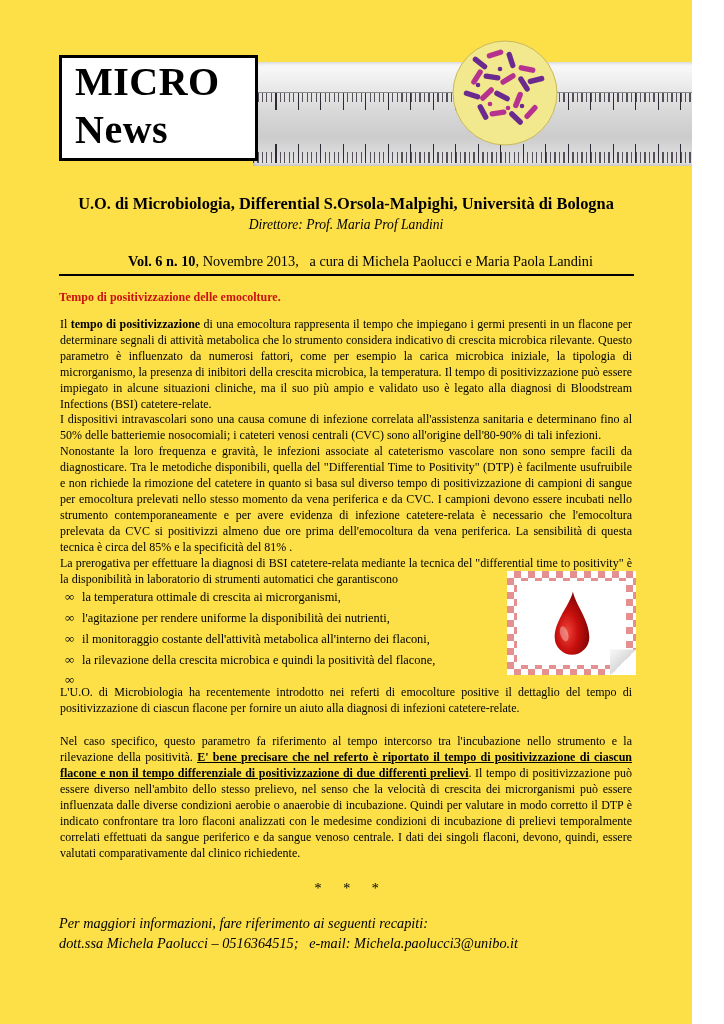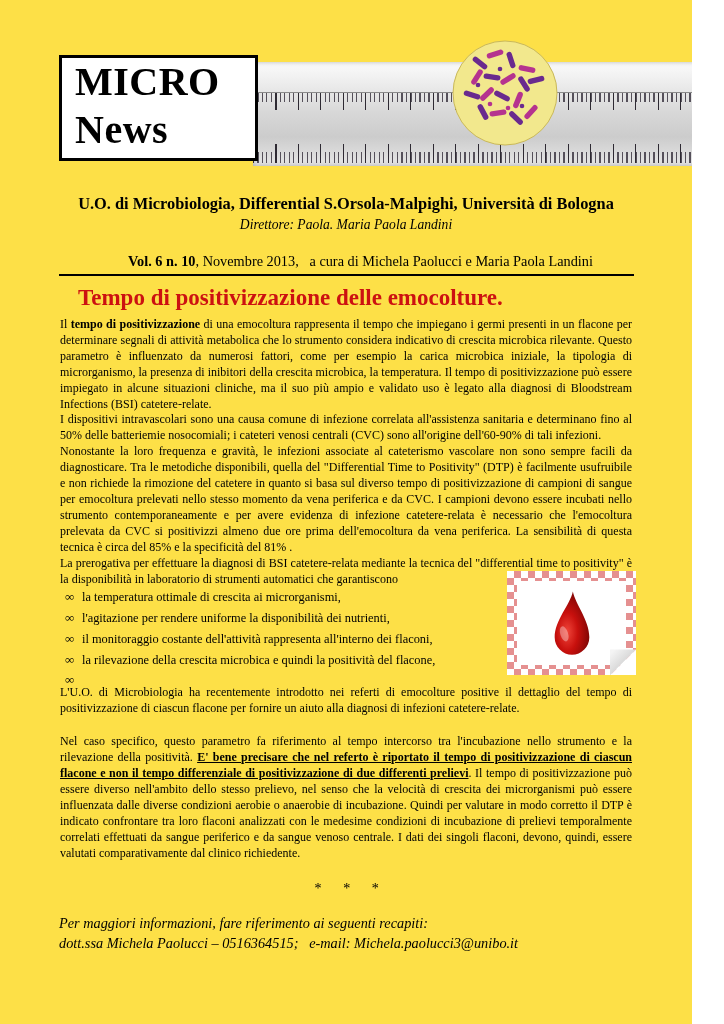--- a/index.html
+++ b/index.html
@@ -38,21 +38,21 @@
   .logo-line { font-size:40px; font-weight:bold; line-height:48px; letter-spacing:.5px; }
 
   
   .org   { text-align:center; font-weight:bold; font-size:16.4px; margin-top:16px; line-height:20px; }
   .director { text-align:center; font-style:italic; font-size:13.6px; margin-top:2px; line-height:17px; }
   .vol   { text-align:center; font-size:14.3px; margin-top:19px; line-height:18px;padding-left:29px; }
   .pre   { white-space:pre; }
   .rule  { margin:4px 58px 0 59px; border-top:2px solid #000; height:0; }
 
   
-  .title { color:#cc1111; font-size:23px; font-weight:bold; margin:11px 60px 0 78px; line-height:21px; }
+  .title { color:#cc1111; font-size:12px; font-weight:bold; margin:11px 60px 0 59px; line-height:21px; }
   .para  { margin:0 60px; font-size:12px; line-height:15.9px; text-align:justify; }
   .body-block { margin-top:9px; }
   .u { text-decoration:underline; }
 
   .list-region { position:relative; margin-top:3px; }
   .bullets { list-style:none; margin:0 60px 0 59px; }
   .bullet-item { position:relative; font-size:12.4px; line-height:15.9px; padding-left:23px; margin-bottom:4.8px; }
   .bullet { position:absolute; left:6px; top:-1px; font-size:13px; }
 
   .p-after { margin-top:17px; }
@@ -123,29 +123,29 @@
       </g>
     </svg>
 
     <div class="logo-box">
       <div class="logo-line">MICRO</div>
       <div class="logo-line">News</div>
     </div>
   </div>
 
   <div class="org">U.O. di Microbiologia, Differential S.Orsola-Malpighi, Università di Bologna</div>
-  <div class="director">Direttore: Paola. Maria Paola Landini</div>
+  <div class="director">Direttore: Prof. Maria Prof Landini</div>
   <div class="vol"><b class="pre">Vol. 6 n. 10</b><span class="pre">, Novembre 2013,   a cura di Michela Paolucci e Maria Paola Landini</span></div>
   <div class="rule"></div>
 
   <h1 class="title">Tempo di positivizzazione delle emocolture.</h1>
 
   <div class="body-block">
     <p class="para"><span>Il </span><b>tempo di positivizzazione</b><span> di una emocoltura rappresenta il tempo che impiegano i germi presenti in un flacone per determinare  segnali di attività metabolica che lo strumento considera indicativo di crescita microbica rilevante. Questo parametro è influenzato da numerosi fattori, come per esempio la carica microbica iniziale, la tipologia di microrganismo, la presenza di inibitori della crescita microbica, la temperatura. Il tempo di positivizzazione può essere impiegato in alcune situazioni cliniche, ma il suo più ampio e validato uso è legato alla diagnosi di Bloodstream Infections (BSI) catetere-relate.</span></p>
-    <p class="para">I dispositivi intravascolari sono una causa comune di infezione correlata all'assistenza sanitaria e determinano fino al 50% delle batteriemie nosocomiali; i cateteri venosi centrali (CVC) sono all'origine dell'60-90% di tali infezioni.</p>
+    <p class="para">I dispositivi intravascolari sono una causa comune di infezione correlata all'assistenza sanitaria e determinano fino al 50% delle batteriemie nosocomiali; i cateteri venosi centrali (CVC) sono all'origine dell'80-90% di tali infezioni.</p>
     <p class="para">Nonostante la loro frequenza e gravità, le infezioni associate al cateterismo vascolare non sono sempre facili da diagnosticare. Tra le metodiche disponibili, quella del "Differential Time to Positivity" (DTP) è facilmente usufruibile e non richiede la rimozione del catetere in quanto si basa sul diverso tempo di positivizzazione di campioni di sangue per emocoltura prelevati nello stesso momento da vena periferica e da CVC. I campioni devono essere incubati nello strumento contemporaneamente e per avere evidenza di infezione catetere-relata è necessario che l'emocoltura prelevata da CVC si positivizzi almeno due ore prima dell'emocoltura da vena periferica. La sensibilità di questa tecnica è circa del 85% e la specificità del 81% .</p>
     <p class="para">La prerogativa per effettuare la diagnosi di BSI catetere-relata mediante la tecnica del "differential time to positivity" è la disponibilità in laboratorio di strumenti automatici che garantiscono</p>
   </div>
 
   <div class="list-region">
     <div class="figure">
       <div class="figure-inner">
         <svg width="52" height="73" viewBox="0 0 60 80">
           <defs>
             <radialGradient id="dg" cx="36%" cy="64%" r="68%">
@@ -158,21 +158,21 @@
           <ellipse cx="21" cy="52" rx="4.5" ry="9" fill="#ffffff" opacity="0.35" transform="rotate(-18 21 52)"></ellipse>
         </svg>
       </div>
       <div class="dogear-flap"></div>
       <div class="dogear-cut"></div>
     </div>
 
     <ul class="bullets">
       <li class="bullet-item"><span class="bullet">∞</span><span>la temperatura ottimale di crescita ai microrganismi,</span></li>
       <li class="bullet-item"><span class="bullet">∞</span><span>l'agitazione per rendere uniforme la disponibilità dei nutrienti,</span></li>
-      <li class="bullet-item"><span class="bullet">∞</span><span>il monitoraggio costante dell'attività rappresenta all'interno dei flaconi,</span></li>
+      <li class="bullet-item"><span class="bullet">∞</span><span>il monitoraggio costante dell'attività metabolica all'interno dei flaconi,</span></li>
       <li class="bullet-item"><span class="bullet">∞</span><span>la rilevazione della crescita microbica e quindi la positività del flacone,</span></li>
       <li class="bullet-item"><span class="bullet">∞</span></li>
     </ul>
   </div>
 
   <p class="para p-after">L'U.O. di Microbiologia ha recentemente  introdotto nei referti di emocolture positive il dettaglio del tempo di positivizzazione di ciascun flacone per fornire un aiuto alla diagnosi di infezioni catetere-relate.</p>
 
   <p class="para p-after"><span>Nel caso specifico, questo parametro fa riferimento al tempo intercorso tra l'incubazione nello strumento e la rilevazione della positività. </span><b class="u">E' bene precisare che nel referto è riportato il tempo di positivizzazione di ciascun flacone e non il tempo differenziale di positivizzazione di due differenti prelievi</b><span>.  Il tempo di positivizzazione può essere diverso nell'ambito dello stesso prelievo, nel senso che la velocità di crescita dei microrganismi può essere influenzata dalle diverse condizioni aerobie o anaerobie di incubazione. Quindi per valutare in modo corretto il DTP è indicato confrontare tra loro flaconi analizzati con le medesime condizioni di incubazione di prelievi temporalmente correlati effettuati da sangue periferico e da sangue venoso centrale. I dati dei singoli flaconi, devono, quindi, essere valutati comparativamente dal clinico richiedente.</span></p>
 
   <div class="separator pre">*      *      *</div>

